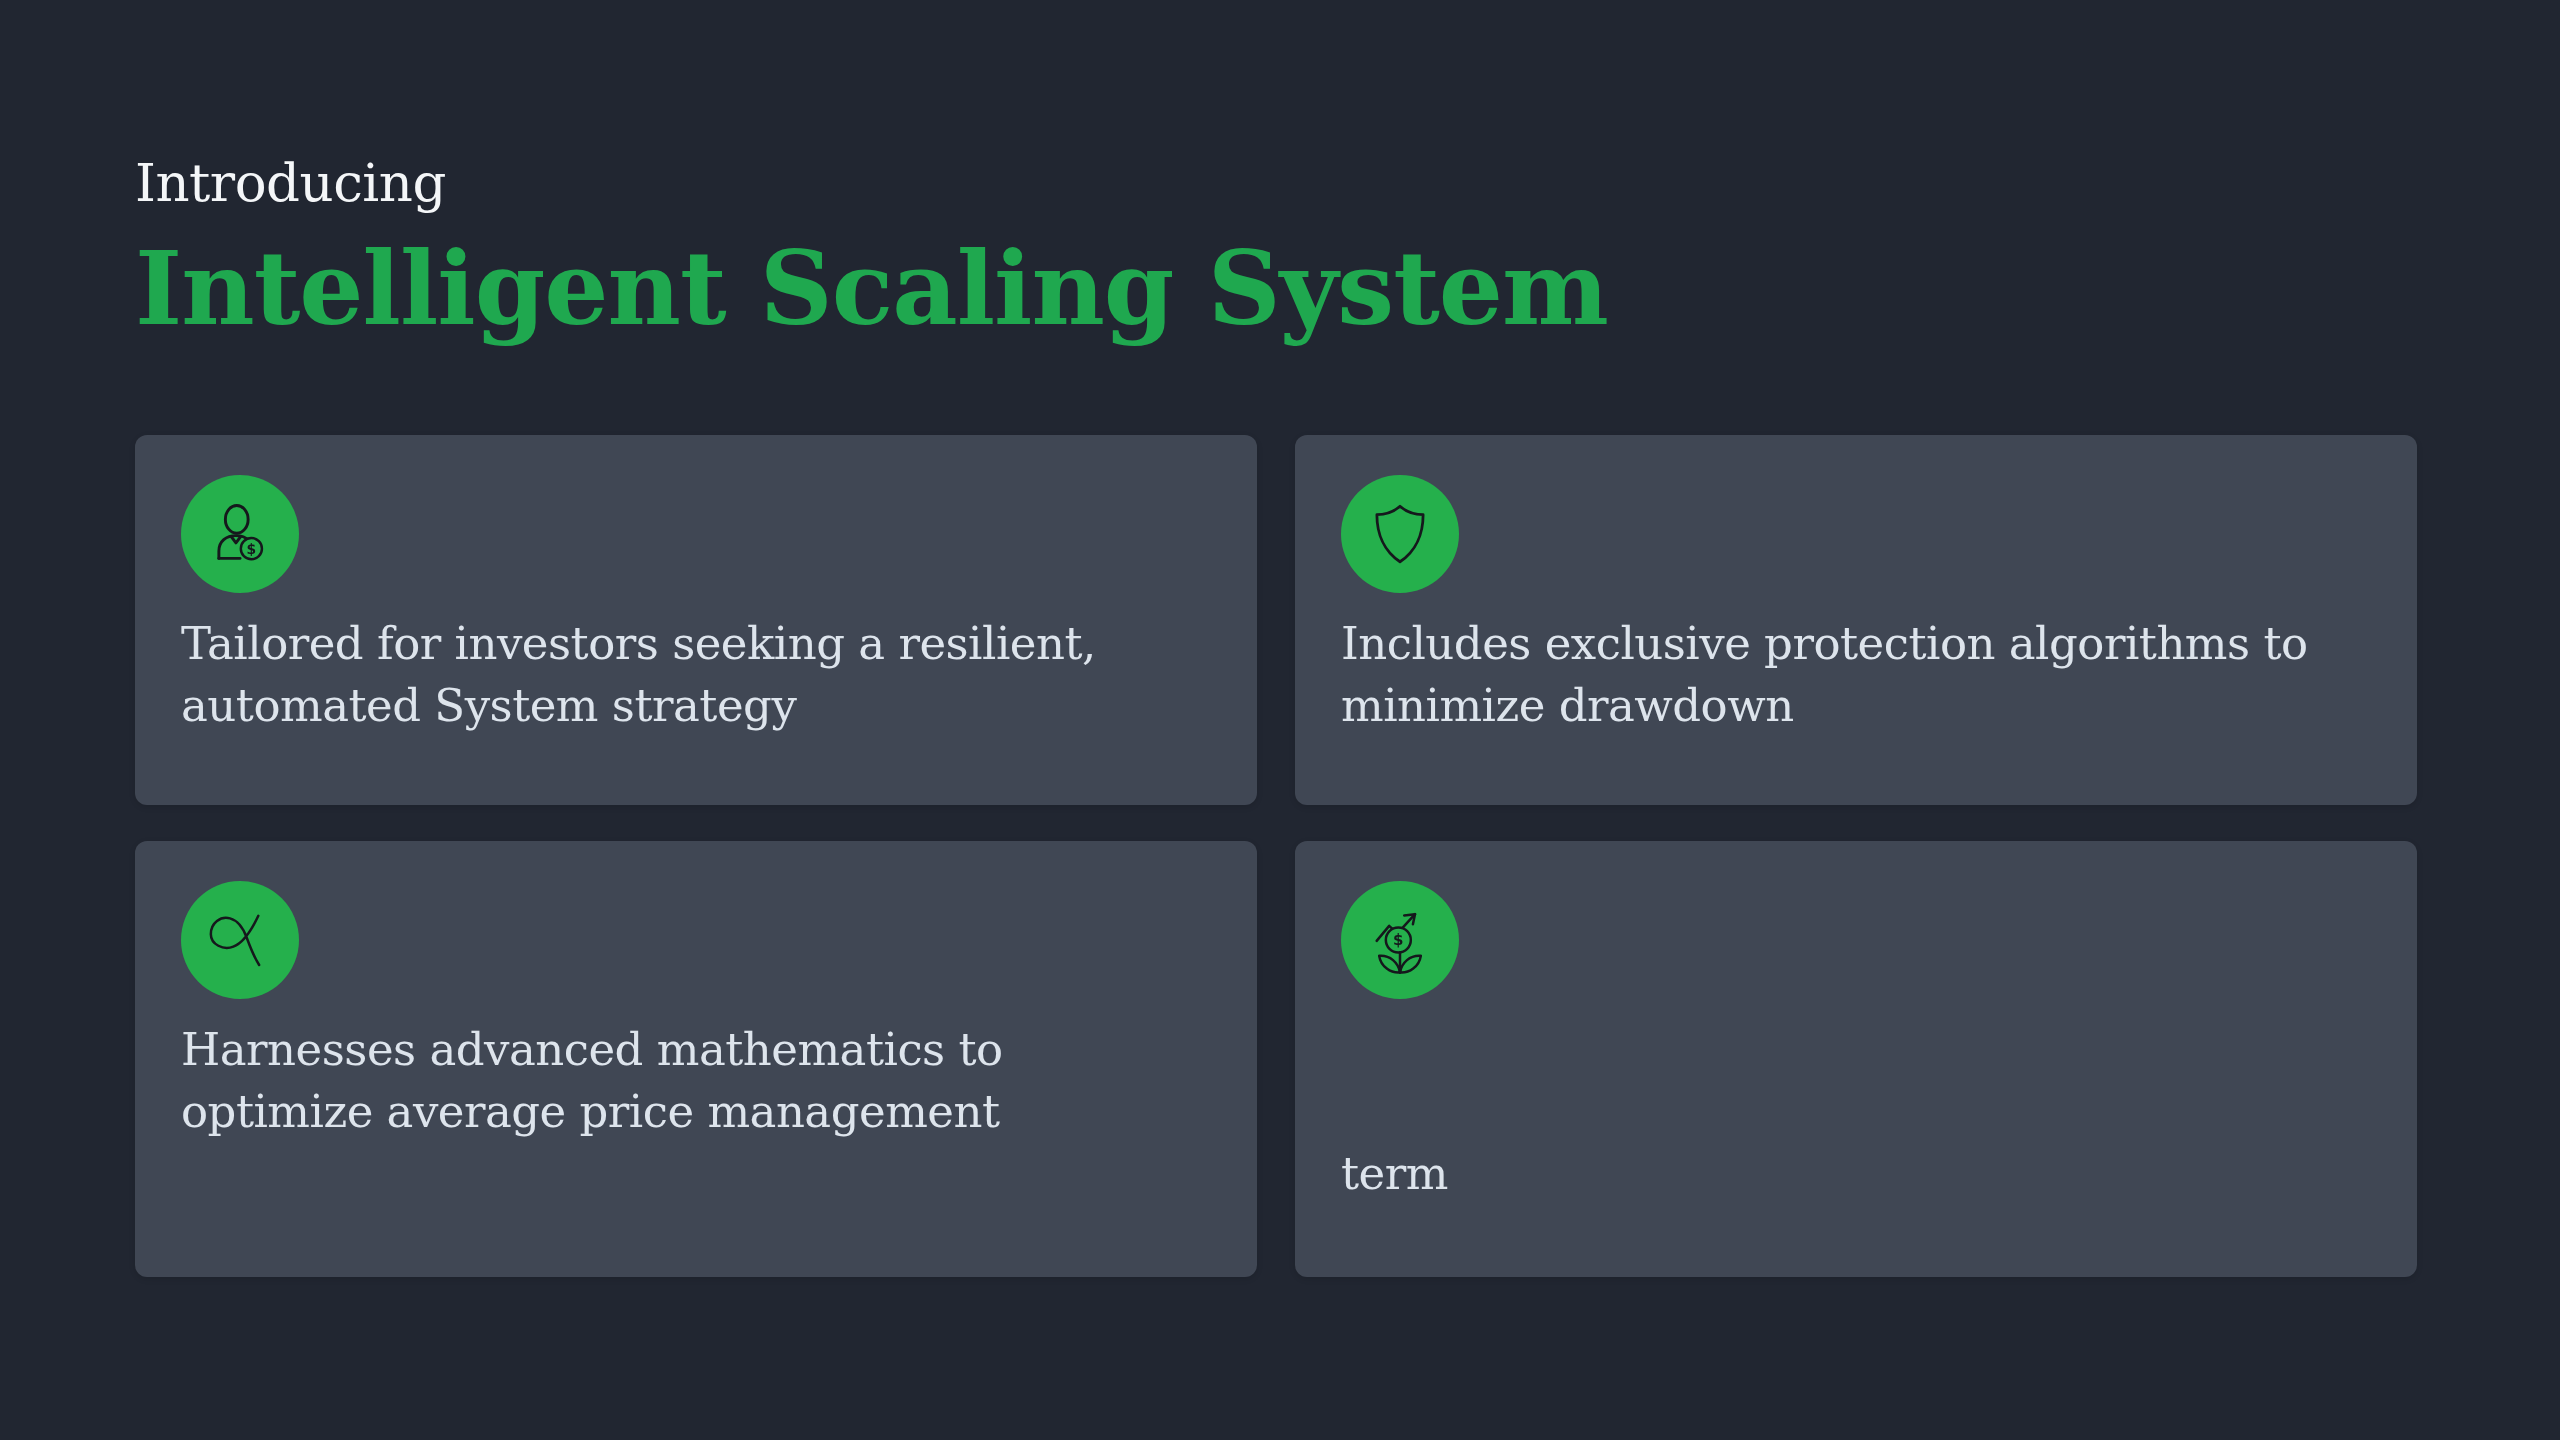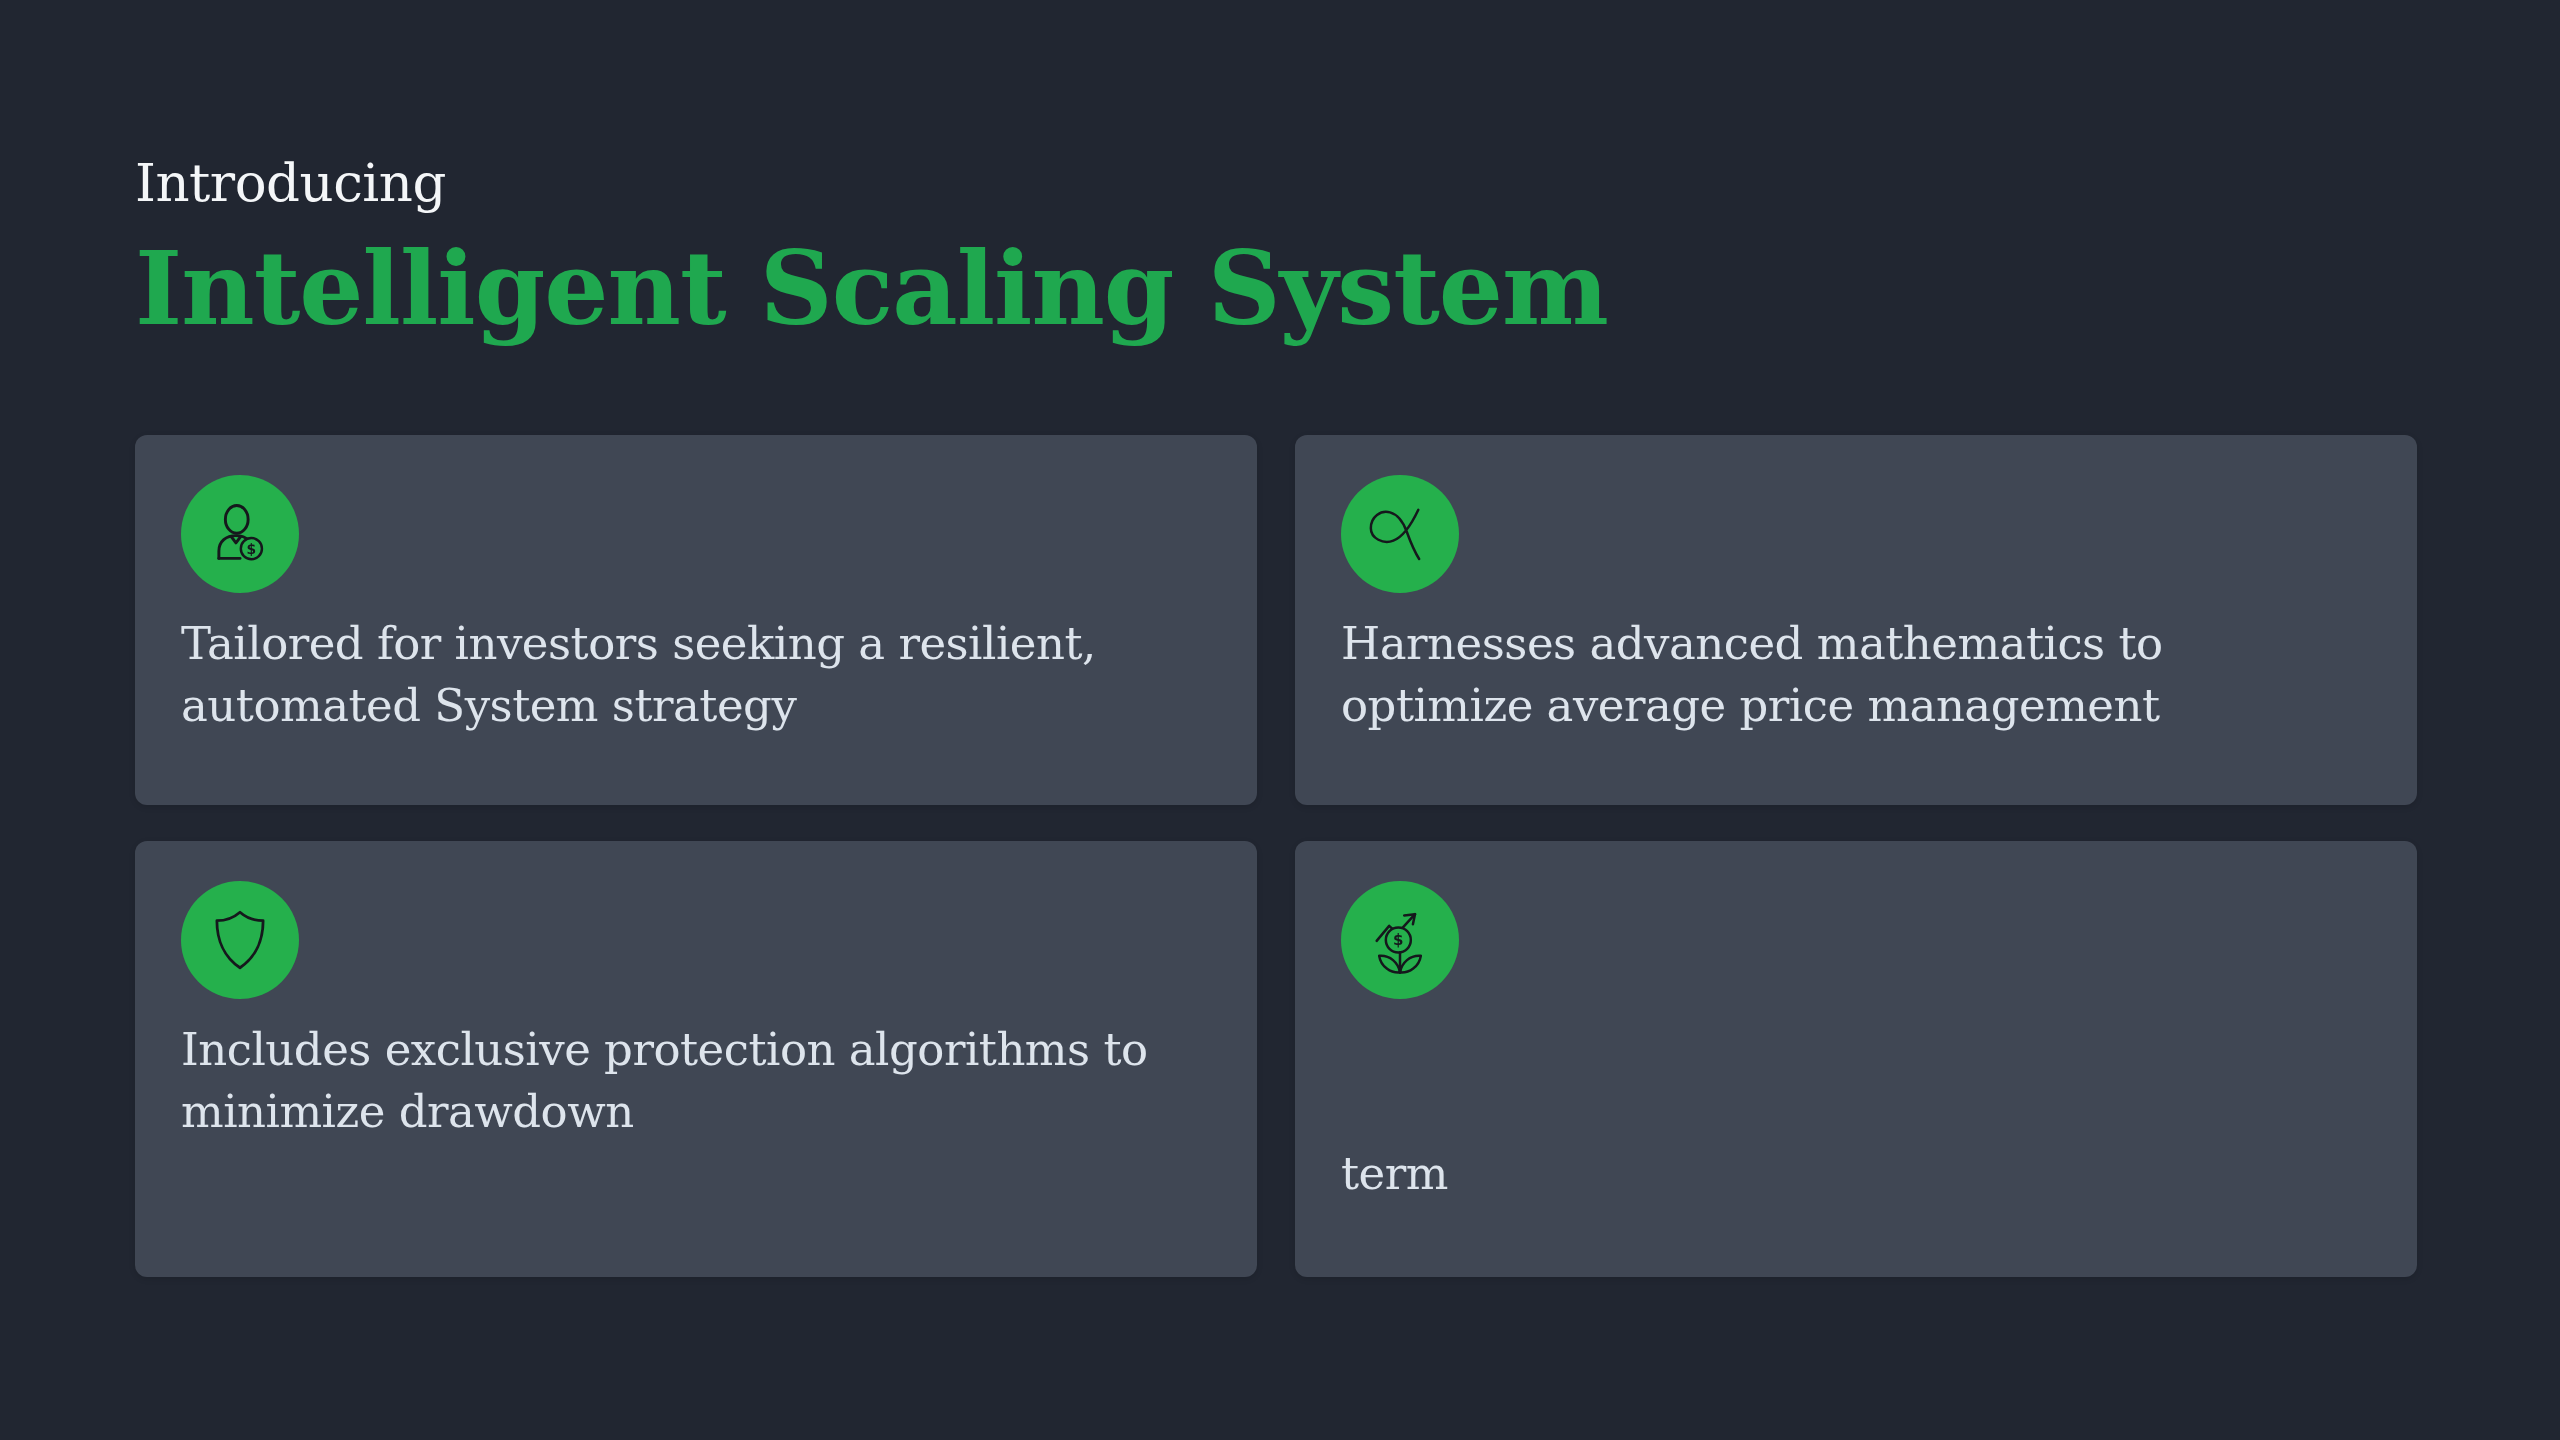--- a/index.html
+++ b/index.html
@@ -73,39 +73,39 @@
         </svg>
       </div>
       <p class="card-text">
         <span class="line">Tailored for investors seeking a resilient,</span><br>
         <span class="line">automated System strategy</span>
       </p>
     </div>
 
     <div class="card">
       <div class="icon-circle">
+        <svg width="74" height="74" viewBox="0 0 96 96">
+          <path class="ic" d="M48 12 C40 19 29 23 18 23 C18 47 27 70 48 84 C69 70 78 47 78 23 C67 23 56 19 48 12 Z"></path>
+        </svg>
+      </div>
+      <p class="card-text">
+        <span class="line">Includes exclusive protection algorithms to</span><br>
+        <span class="line">minimize drawdown</span>
+      </p>
+    </div>
+
+    <div class="card">
+      <div class="icon-circle">
         <svg width="80" height="80" viewBox="0 0 96 96">
           <path class="ic ic-thin" d="M70 19 C62 36 51 52 40 56 C28 61 13 53 13 41 C13 27 25 19 36 22 C47 25 52 34 56 45 C60 56 64 67 71 78"></path>
         </svg>
       </div>
       <p class="card-text">
         <span class="line">Harnesses advanced mathematics to</span><br>
         <span class="line">optimize average price management</span>
-      </p>
-    </div>
-
-    <div class="card">
-      <div class="icon-circle">
-        <svg width="74" height="74" viewBox="0 0 96 96">
-          <path class="ic" d="M48 12 C40 19 29 23 18 23 C18 47 27 70 48 84 C69 70 78 47 78 23 C67 23 56 19 48 12 Z"></path>
-        </svg>
-      </div>
-      <p class="card-text">
-        <span class="line">Includes exclusive protection algorithms to</span><br>
-        <span class="line">minimize drawdown</span>
       </p>
     </div>
 
     <div class="card">
       <div class="icon-circle">
         <svg width="80" height="80" viewBox="0 0 96 96">
           <path class="ic ic-thin" d="M20 49 L35 31 L45 40 L66 17"></path>
           <path class="ic ic-thin" d="M66 17 L53 18.5"></path>
           <path class="ic ic-thin" d="M66 17 L63.5 29"></path>
           <circle class="coin" cx="46" cy="48" r="15"></circle>

